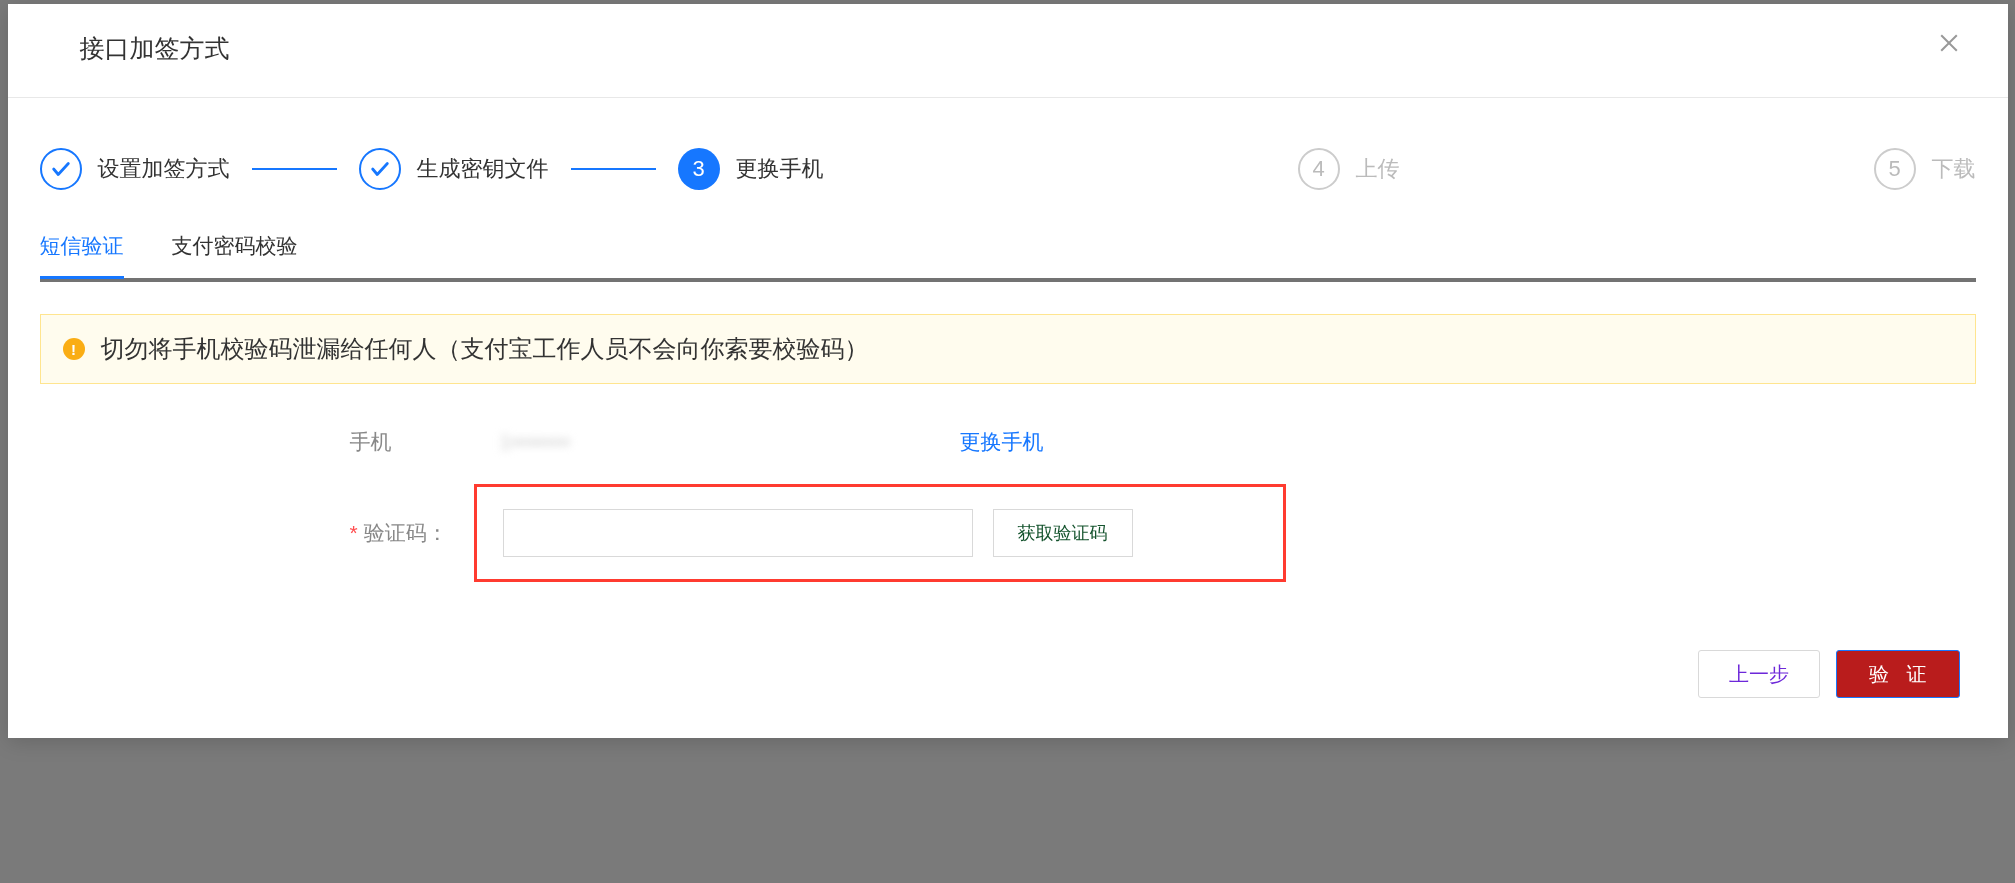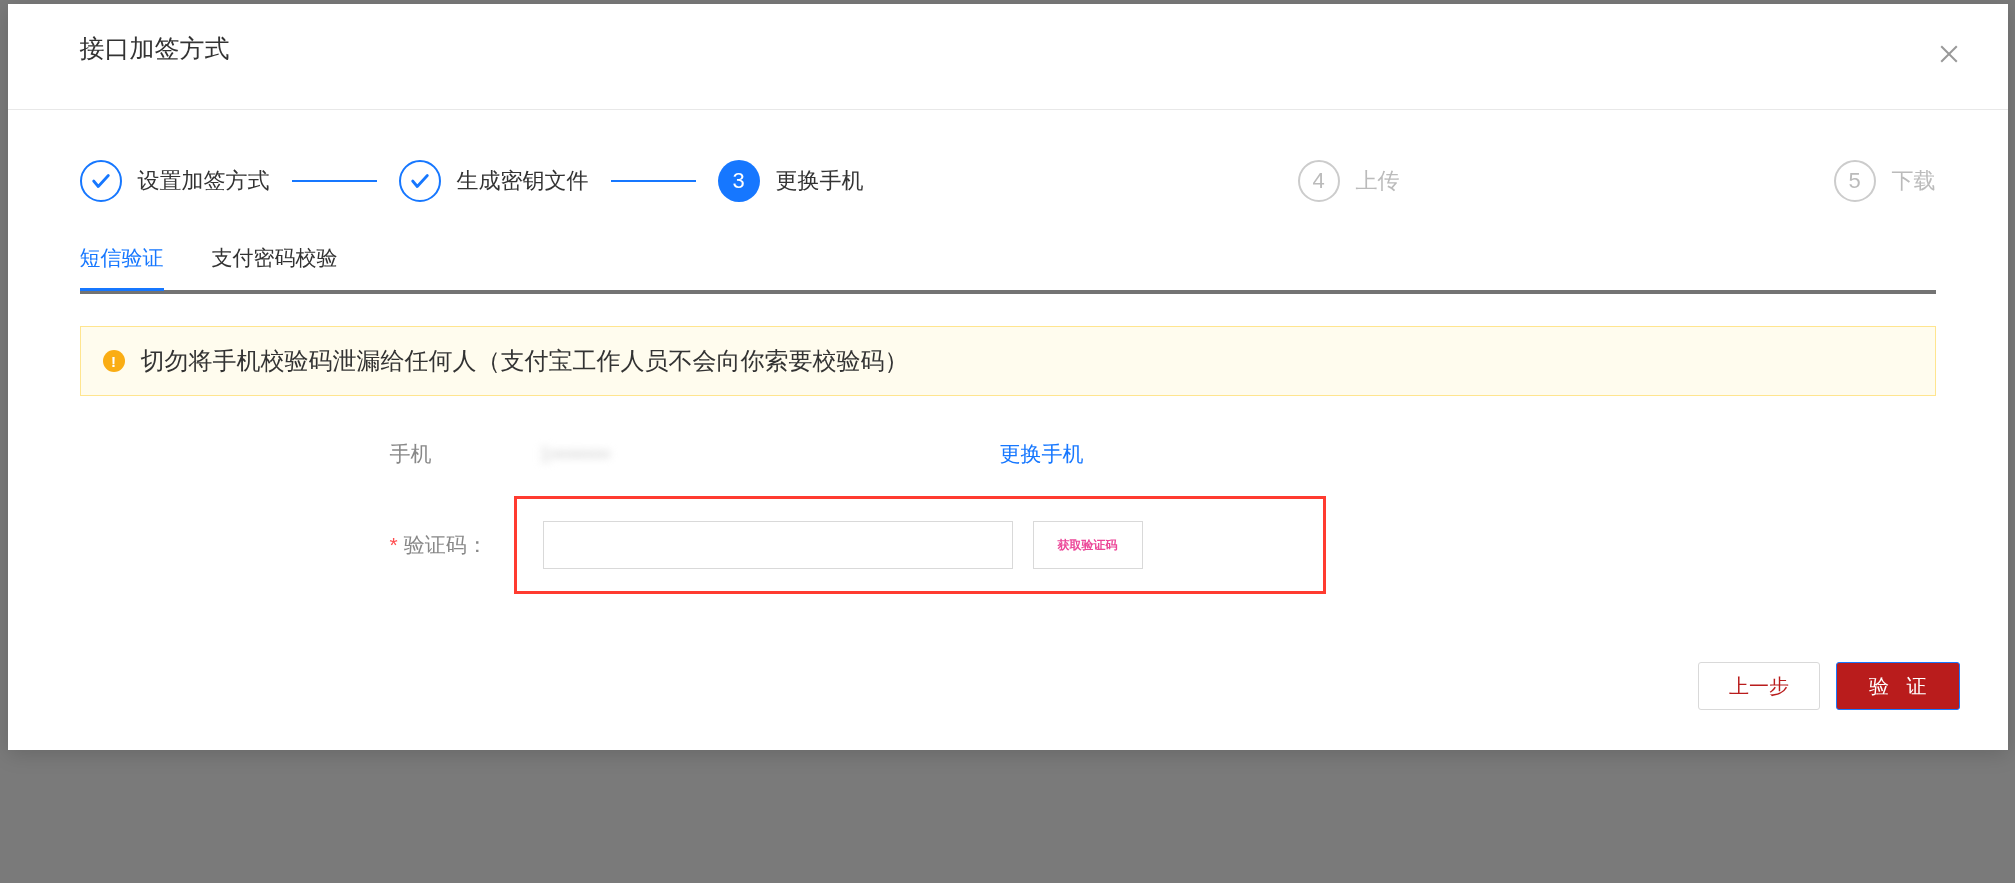--- a/index.html
+++ b/index.html
@@ -14,23 +14,23 @@
   color: #333;
 }
 .modal {
   width: 2000px;
   background: #fff;
   margin: 4px 0;
   box-shadow: 0 4px 20px rgba(0,0,0,.15);
 }
 .modal-header {
   display: flex;
-  align-items: flex-end;
+  align-items: flex-start;
   justify-content: space-between;
-  padding: 28px 48px 44px 72px;
+  padding: 28px 48px 32px 72px;
   border-bottom: 1px solid #e8e8e8;
 }
 .modal-title {
   font-size: 25px;
   font-weight: 400;
   color: #333;
 }
 .close-icon {
   width: 22px;
   height: 22px;
@@ -46,21 +46,21 @@
   top: 50%;
   width: 22px;
   height: 2px;
   background: #999;
   transform-origin: center;
 }
 .close-icon::before { transform: translate(-50%,-50%) rotate(45deg); }
 .close-icon::after  { transform: translate(-50%,-50%) rotate(-45deg); }
 
 .modal-body {
-  padding: 50px 72px 40px;
+  padding: 50px 32px 40px;
 }
 
 
 .stepper {
   display: flex;
   align-items: center;
   gap: 0;
   margin-bottom: 42px;
 }
 .step {
@@ -195,44 +195,43 @@
   height: 48px;
   border: 1px solid #d9d9d9;
   font-size: 18px;
   padding: 0 12px;
 }
 .get-code-btn {
   height: 48px;
   padding: 0 24px;
   border: 1px solid #d9d9d9;
   background: #fff;
-  font-size: 12px;
-  color: #ec4899;
-  cursor: pointer;
-  font-weight: bold;
+  font-size: 18px;
+  color: #14532d;
+  cursor: pointer;
 }
 
 
 .modal-footer {
   display: flex;
   justify-content: flex-end;
   gap: 16px;
   padding: 0 48px 40px;
 }
 .btn {
   height: 48px;
   padding: 0 30px;
   font-size: 20px;
   border-radius: 3px;
   cursor: pointer;
 }
 .btn-default {
   background: #fff;
   border: 1px solid #d9d9d9;
-  color: #b91c1c;
+  color: #6d28d9;
   margin-left: 10px;
 }
 .btn-primary {
   background: #b91c1c;
   border: 1px solid #1677ff;
   color: #fff;
   letter-spacing: 6px;
   padding: 0 26px 0 32px;
 }
 </style>

